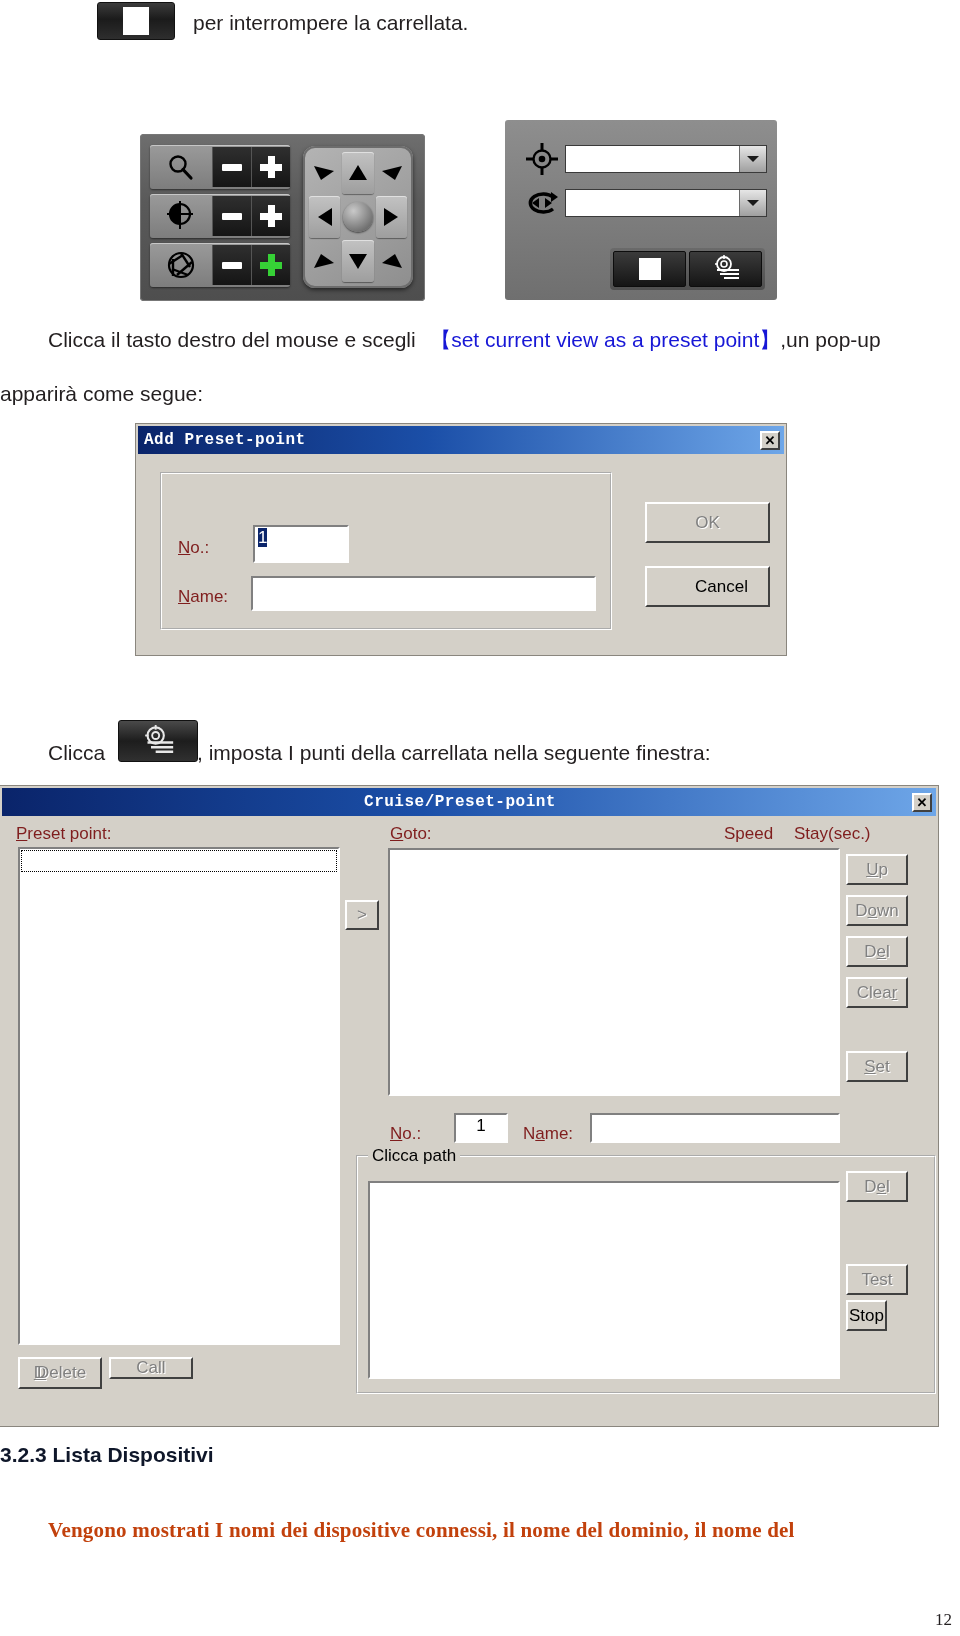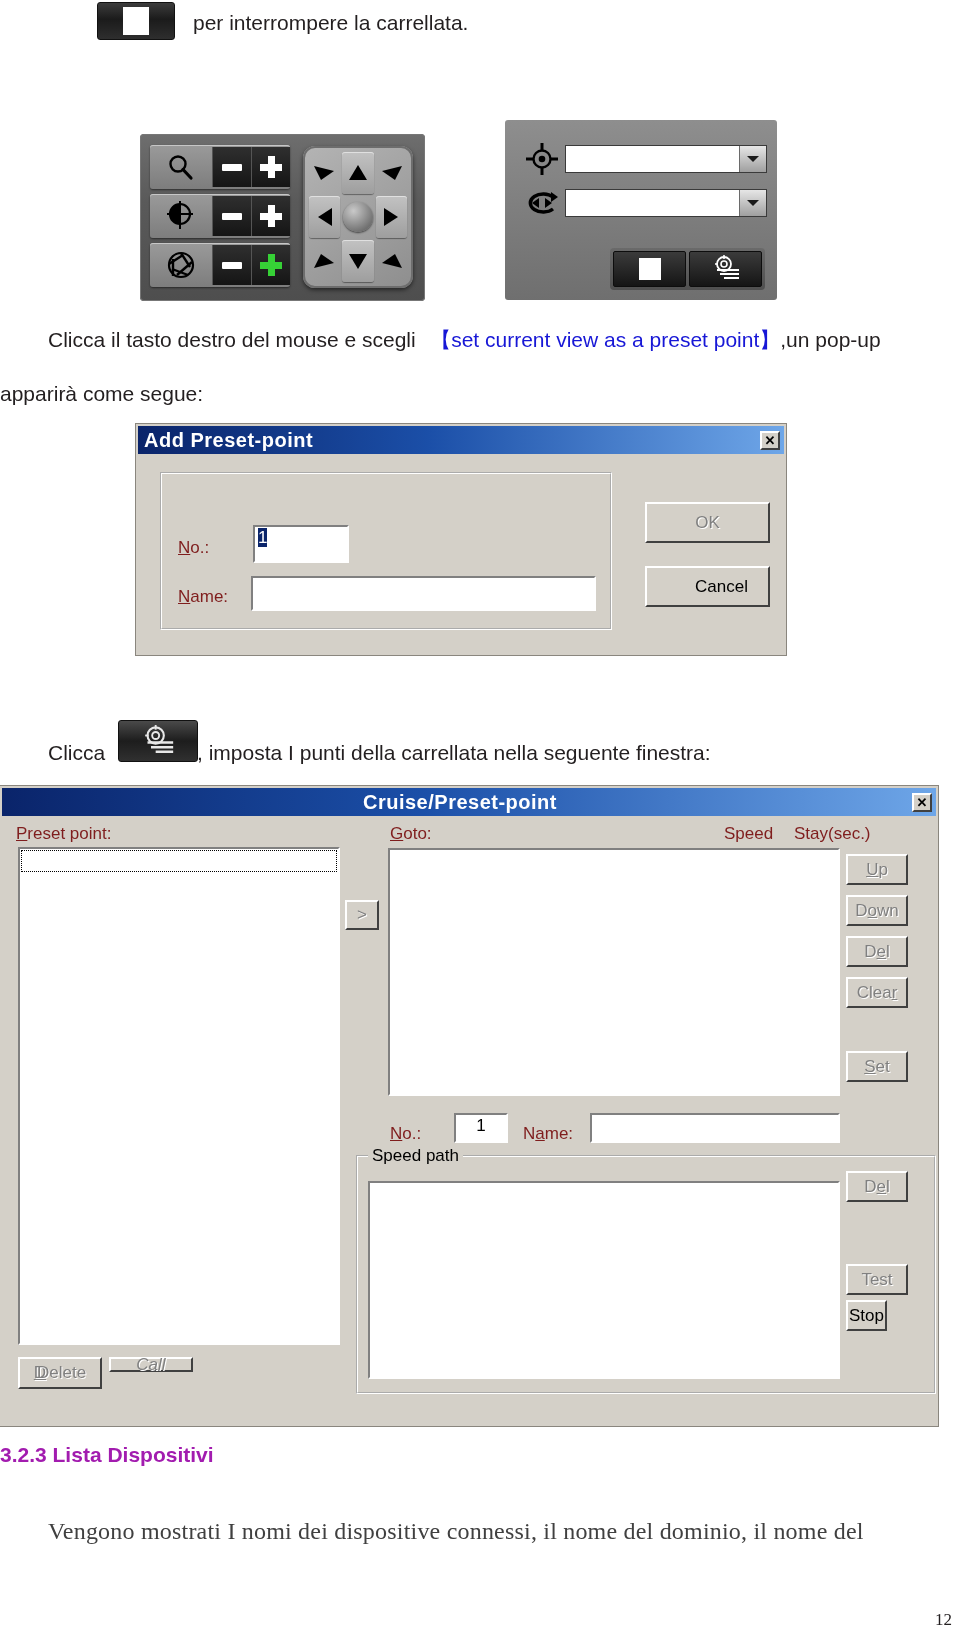--- a/index.html
+++ b/index.html
@@ -1,22 +1,22 @@
 <!DOCTYPE html>
 <html><head>
 <meta charset="utf-8">
 <style>
   html,body{margin:0;padding:0;background:#fff;}
   body{width:960px;height:1636px;position:relative;font-family:"Liberation Sans",sans-serif;overflow:hidden;}
 
   
   .doc-text{position:absolute;color:#231f20;font-size:21px;line-height:1.25;white-space:nowrap;}
   .doc-text.blue{color:#1717d6;}
-  .doc-head{position:absolute;color:#a21caf;font-size:21px;font-weight:bold;white-space:nowrap;}
-  .doc-para{position:absolute;color:#404040;font-size:24px;white-space:nowrap;}
+  .doc-head{position:absolute;color:#0f172a;font-size:21px;font-weight:bold;white-space:nowrap;}
+  .doc-para{position:absolute;color:#c2410c;font-size:21px;white-space:nowrap;font-weight:bold;}
   .page-num{position:absolute;right:8px;bottom:6px;font-size:17px;color:#231f20;
             font-family:"Liberation Serif",serif;}
 
   
   .stop-btn{position:absolute;background:linear-gradient(180deg,#3c3c3c 0%,#1b1b1b 45%,#2e2e2e 100%);
             border:1px solid #111;border-radius:3px;display:flex;align-items:center;justify-content:center;}
   .stop-btn i{display:block;background:#fff;}
 
   
   .cruise-btn{position:absolute;background:linear-gradient(180deg,#4a4a4a 0%,#1d1d1d 50%,#303030 100%);
@@ -68,21 +68,21 @@
             background:linear-gradient(180deg,#6a6a6a,#4f4f4f);border-radius:4px;padding:3px;box-sizing:border-box;
             display:flex;gap:3px;}
   .dark-bar > div{flex:1;background:linear-gradient(180deg,#3b3b3b,#151515);border:1px solid #0d0d0d;border-radius:2px;
                   display:flex;align-items:center;justify-content:center;}
 
   
   .win{position:absolute;background:#d4d0c8;border:2px solid #d4d0c8;box-sizing:border-box;
        box-shadow:0 0 0 1px #8a867e;}
   .titlebar{height:28px;background:linear-gradient(90deg,#0a246a 0%,#1b4fa8 45%,#6ea6e8 100%);
             display:flex;align-items:center;padding:0 4px 0 6px;color:#fff;}
-  .titlebar .tt{font-family:Liberation Sans, sans-serif;font-weight:bold;font-size:20px;letter-spacing:.5px;
+  .titlebar .tt{font-family:Liberation Mono, monospace;font-weight:bold;font-size:16px;letter-spacing:.5px;
                 flex:1;white-space:nowrap;}
   .closebox{width:20px;height:19px;background:#d4d0c8;border-top:2px solid #fff;border-left:2px solid #fff;
             border-right:2px solid #404040;border-bottom:2px solid #404040;box-sizing:border-box;
             display:flex;align-items:center;justify-content:center;color:#000;font-size:13px;
             font-weight:bold;font-family:"Liberation Sans",sans-serif;line-height:1;}
 
   .grp{position:absolute;border:2px groove #fff;box-sizing:border-box;}
   .grp-label{position:absolute;background:#d4d0c8;padding:0 4px;font-size:17px;color:#000;top:-11px;left:10px;}
 
   .lbl{position:absolute;font-size:17px;color:#7f1d1d;white-space:nowrap;}
@@ -334,21 +334,21 @@
   <div class="lbl" style="left:14px;top:36px;">
     <u>P</u>reset point:
   </div>
   <div class="listbox" style="left:16px;top:59px;width:322px;height:498px;">
     <div class="focusrow"></div>
   </div>
   <div class="wbtn dis" style="left:16px;top:569px;width:84px;height:32px;">
       <u>D</u>
       <span style="margin-left:-9px;">Delete</span>
     </div>
-  <div class="wbtn dis" style="left:107px;top:569px;width:84px;height:15px;font-style:italic;">
+  <div class="wbtn dis" style="left:107px;top:569px;width:84px;height:22px;">
       <span>Call</span>
     </div>
 
   <div class="wbtn dis" style="left:343px;top:112px;width:34px;height:30px;">&gt;</div>
 
   <div class="lbl" style="left:388px;top:36px;">
     <u>G</u>oto:
   </div>
   <div class="lbl" style="left:722px;top:36px;">Speed</div>
   <div class="lbl" style="left:792px;top:36px;">Stay(sec.)</div>
@@ -362,21 +362,21 @@
     <span>1</span>
   </div>
   <div class="lbl" style="left:521px;top:336px;">
     N<u>a</u>me:
   </div>
   <div class="tfield" style="left:588px;top:325px;width:250px;height:30px;">
     <span></span>
   </div>
 
   <div class="grp" style="left:354px;top:367px;width:580px;height:239px;">
-    <span class="grp-label">Speed path</span>
+    <span class="grp-label">Clicca path</span>
   </div>
   <div class="listbox" style="left:366px;top:393px;width:472px;height:198px;"></div>
 
   <div class="wbtn dis" style="left:844px;top:66px;width:62px;height:31px;">
       <u>U</u>
       <span>p</span>
     </div>
   <div class="wbtn dis" style="left:844px;top:107px;width:62px;height:31px;">D<u>o</u><span>wn</span></div>
   <div class="wbtn dis" style="left:844px;top:148px;width:62px;height:31px;">D<u>e</u><span>l</span></div>
   <div class="wbtn dis" style="left:844px;top:189px;width:62px;height:31px;">Clea<u>r</u></div>

